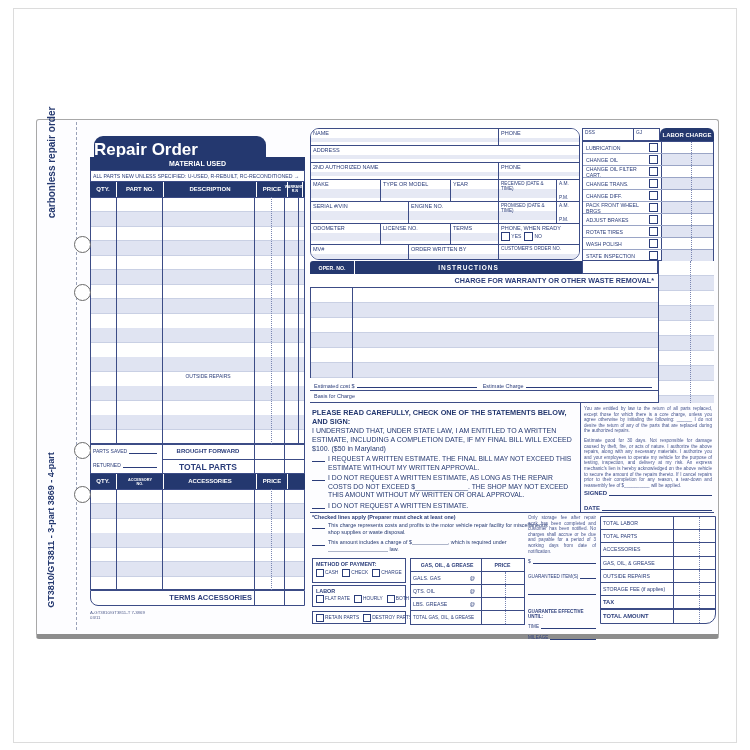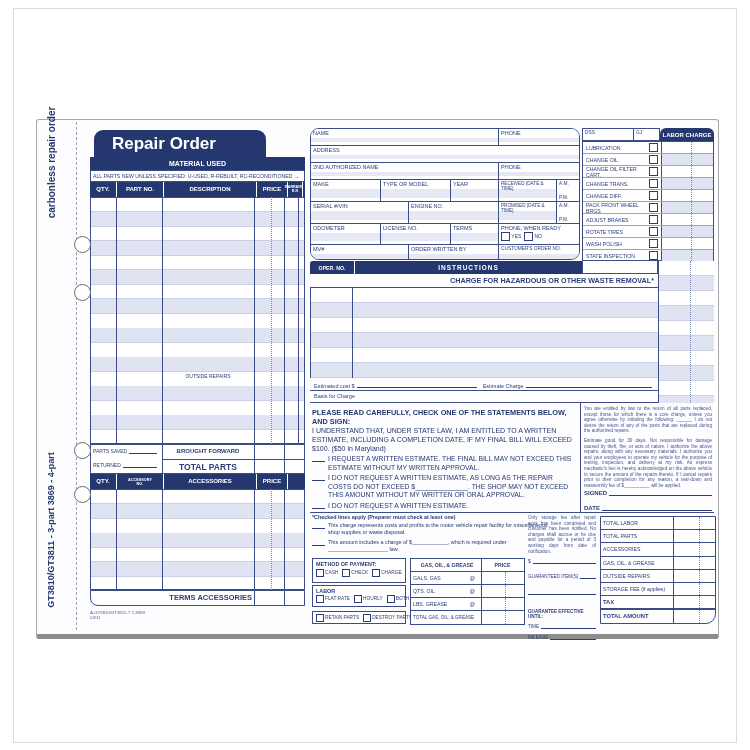--- a/index.html
+++ b/index.html
@@ -69,21 +69,21 @@
 <div class="abs paper"></div>
 
 <div class="abs vtext" style="left:-14px;top:156px;width:132px;height:13px;font-size:10px;">carbonless repair order</div>
 <div class="abs vtext" style="left:-44px;top:524px;width:192px;height:12px;font-size:9px;">GT3810/GT3811 - 3-part      3869 - 4-part</div>
 <div class="abs perf"></div>
 <div class="abs hole" style="left:74px;top:236px;"></div>
 <div class="abs hole" style="left:74px;top:284px;"></div>
 <div class="abs hole" style="left:74px;top:442px;"></div>
 <div class="abs hole" style="left:74px;top:486px;"></div>
 
-<div class="abs navy tab" style="left:94px;top:130px;width:172px;height:27px;font-size:17px;padding-left:18px;box-sizing:border-box;">Repair Order</div>
+<div class="abs navy tab" style="left:94px;top:136px;width:172px;height:27px;font-size:17px;padding-left:0;box-sizing:border-box;">Repair Order</div>
 
 <div class="abs navy" style="left:90px;top:157px;width:215px;height:13px;font-size:7px;font-weight:bold;text-align:center;line-height:13px;">MATERIAL USED</div>
 <div class="abs bdr" style="left:90px;top:170px;width:215px;height:12px;box-sizing:border-box;font-size:5.2px;line-height:10px;padding-left:2px;background:#fff;white-space:nowrap;overflow:hidden;">ALL PARTS NEW UNLESS SPECIFIED: U-USED, R-REBUILT, RC-RECONDITIONED →</div>
 <div class="abs hdr" style="left:90px;top:182px;width:215px;height:15px;">
   <span style="width:26px;">QTY.</span>
   <span style="width:46px;">PART NO.</span>
   <span style="width:92px;">DESCRIPTION</span>
   <span style="width:30px;">PRICE</span>
   <span style="width:14px;font-size:3.6px;flex-direction:column;">
     <b>WARRANTY</b>
@@ -255,21 +255,21 @@
         <span class="amt"></span>
         <span class="cts"></span>
       </div>
 </div>
 
 <div class="abs navy" style="left:310px;top:261px;width:272px;height:13px;display:flex;border-radius:3px 0 0 0;">
   <span style="width:44px;border-right:1px solid #fff;font-size:5.2px;font-weight:bold;display:flex;align-items:center;justify-content:center;">OPER. NO.</span>
   <span style="flex:1;font-size:6.5px;font-weight:bold;display:flex;align-items:center;justify-content:center;letter-spacing:1px;">INSTRUCTIONS</span>
 </div>
 <div class="abs bdr" style="left:582px;top:261px;width:76px;height:13px;box-sizing:border-box;background:#fff;border-top:none;"></div>
-<div class="abs" style="left:310px;top:274px;width:348px;height:14px;border-bottom:1px solid #3c4c86;box-sizing:border-box;background:#fff;text-align:right;font-size:7.2px;font-weight:bold;line-height:14px;padding-right:4px;">CHARGE FOR HAZARDOUS OR OTHER WASTE REMOVAL*</div>
+<div class="abs" style="left:310px;top:274px;width:348px;height:14px;border-bottom:1px solid #3c4c86;box-sizing:border-box;background:#fff;text-align:right;font-size:7.2px;font-weight:bold;line-height:14px;padding-right:4px;">CHARGE FOR WARRANTY OR OTHER WASTE REMOVAL*</div>
 <div class="abs irows" style="left:310px;top:288px;width:348px;height:90px;border-left:1px solid #3c4c86;box-sizing:border-box;"></div>
 <div class="abs vline" style="left:352px;top:288px;height:90px;"></div>
 <div class="abs irows" style="left:658px;top:261px;width:56px;height:142px;border-left:1px solid #3c4c86;box-sizing:border-box;"></div>
 <div class="abs vdot" style="left:690px;top:261px;height:142px;"></div>
 
 <div class="abs lrowline" style="left:310px;top:378px;width:348px;height:13px;border-bottom:1px solid #3c4c86;box-sizing:border-box;background:#fff;padding:2px 4px 1px;font-size:5.5px;">
   <span>Estimated cost $</span>
   <span class="ul" style="width:120px;margin:0 6px 1px 2px;"></span>
   <span>Estimate Charge</span>
   <span class="ul" style="flex:1;margin:0 2px 1px 2px;"></span>

